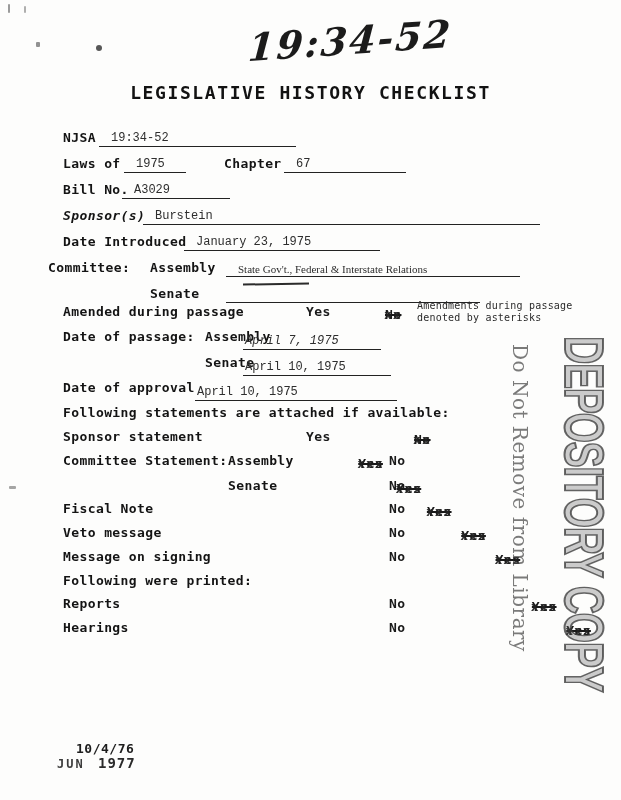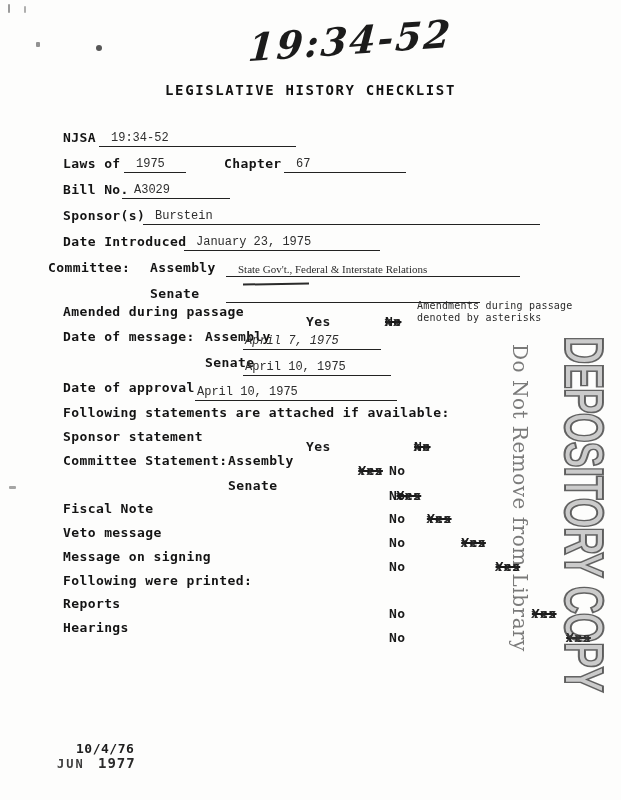--- a/index.html
+++ b/index.html
@@ -8,31 +8,31 @@
     background:#fdfdfc;overflow:hidden;
     font-family:"DejaVu Sans Mono", monospace;color:#161616;
   }
   .abs{position:absolute;}
   .lbl{font-size:13px;font-weight:700;letter-spacing:0.4px;color:#141414;white-space:pre;}
   .val{font-family:"Liberation Mono", monospace;font-size:12px;font-weight:400;color:#2e2e2e;white-space:pre;}
   .val-sm{font-size:11px;font-family:Liberation Serif, serif;}
   .fill{border-bottom:1.6px solid #222;height:18px;box-sizing:border-box;}
   .fill .val{position:absolute;bottom:1px;left:12px;}
   .uval{font-family:"Liberation Mono", monospace;font-size:12px;color:#2e2e2e;border-bottom:1.6px solid #222;padding:0 6px 1px 2px;white-space:pre;}
-  .yn{font-size:13px;font-weight:700;letter-spacing:0.4px;color:#1a1a1a;margin-top:10px;}
+  .yn{font-size:13px;font-weight:700;letter-spacing:0.4px;color:#1a1a1a;}
   .struck{position:relative;display:inline-block;}
   .struck .base{text-decoration:line-through;text-decoration-thickness:1.5px;}
   .struck .xover{position:absolute;left:-1px;top:0;font-weight:700;color:#222;opacity:0.9;letter-spacing:1px;}
   .note{font-size:10px;color:#2b2b2b;letter-spacing:0.2px;white-space:pre;}
   .handwritten{
     font-family:"DejaVu Serif", serif;font-style:italic;font-weight:700;
     font-size:38px;color:#1b1b1b;transform:rotate(-4deg) skewX(-8deg);
     letter-spacing:2px;white-space:pre;
   }
-  .title{font-size:14px;font-weight:700;letter-spacing:1.6px;text-align:center;width:100%;color:#121212;}
+  .title{font-size:18px;font-weight:700;letter-spacing:1.6px;text-align:center;width:100%;color:#121212;}
   .stamp-big{
     transform-origin:0 0;transform:rotate(90deg) scaleX(0.70);
     font-family:"Liberation Sans", sans-serif;font-weight:700;
     font-size:56px;letter-spacing:-2px;line-height:60px;white-space:pre;
     color:rgba(90,90,90,0.30);-webkit-text-stroke:2px rgba(55,55,55,0.75);
   }
   .stamp-small{
     transform-origin:0 0;transform:rotate(90deg);
     font-family:"DejaVu Serif", serif;font-size:20px;letter-spacing:0.5px;
     color:rgba(70,70,70,0.72);white-space:pre;
@@ -77,21 +77,21 @@
     <span class="val">67</span>
   </div>
 
   
   <div class="abs lbl" style="left:63px;top:182px;">Bill No.</div>
   <div class="abs fill" style="left:122px;top:181px;width:108px;">
     <span class="val">A3029</span>
   </div>
 
   
-  <div class="abs lbl" style="left:63px;top:208px;">Sponsor(s)</div>
+  <div class="abs lbl" style="left:63px;top:208px;font-style:italic;">Sponsor(s)</div>
   <div class="abs fill" style="left:143px;top:207px;width:397px;">
     <span class="val">Burstein</span>
   </div>
 
   
   <div class="abs lbl" style="left:63px;top:234px;">Date Introduced</div>
   <div class="abs fill" style="left:184px;top:233px;width:196px;">
     <span class="val">January 23, 1975</span>
   </div>
 
@@ -113,21 +113,21 @@
   <div class="abs lbl" style="left:63px;top:304px;">Amended during passage</div>
   <div class="abs yn" style="left:306px;top:304px;">Yes</div>
   <div class="abs yn struck" style="left:385px;top:304px;">
     <span class="base">No</span>
     <span class="xover">xx</span>
   </div>
   <div class="abs note" style="left:417px;top:300px;">Amendments during passage</div>
   <div class="abs note" style="left:417px;top:312px;">denoted by asterisks</div>
 
   
-  <div class="abs lbl" style="left:63px;top:329px;">Date of message:</div>
+  <div class="abs lbl" style="left:63px;top:329px;">Date of passage:</div>
   <div class="abs lbl" style="left:205px;top:329px;">Assembly</div>
   <div class="abs" style="left:243px;top:329px;width:134px;">
     <span class="uval" style="display:inline-block;min-width:130px;font-style:italic;">April 7, 1975</span>
   </div>
 
   <div class="abs lbl" style="left:205px;top:355px;">Senate</div>
   <div class="abs" style="left:243px;top:355px;width:144px;">
     <span class="uval" style="display:inline-block;min-width:140px;">April 10, 1975</span>
   </div>
 

